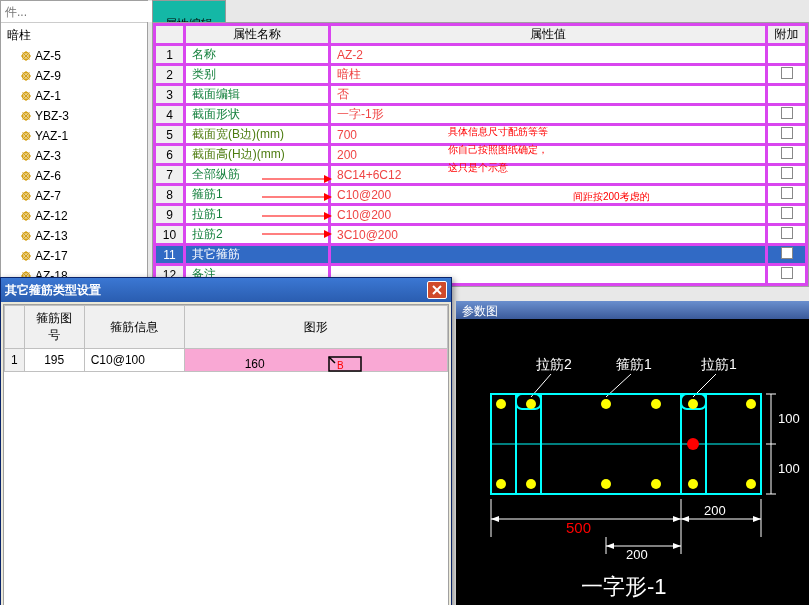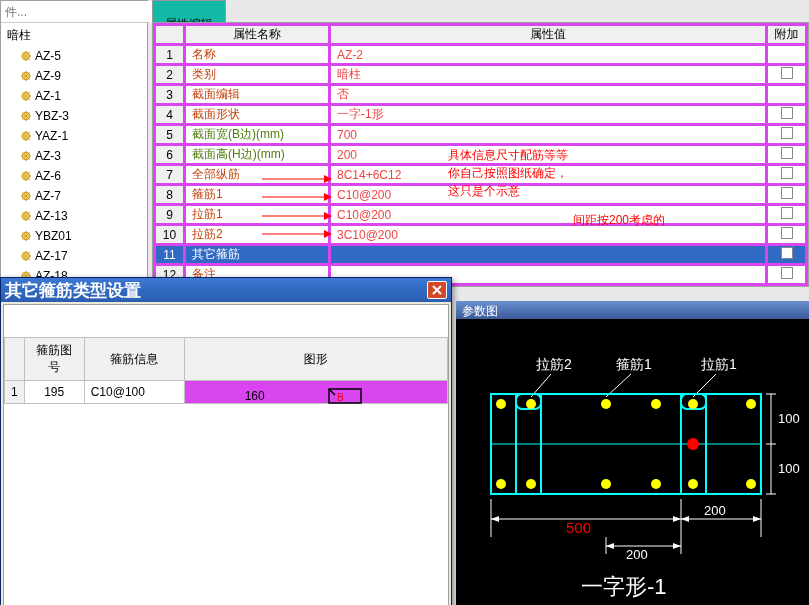--- a/index.html
+++ b/index.html
@@ -21,46 +21,46 @@
   
   .tab-bar { position: absolute; left: 152px; top: 0; height: 22px; display: flex; }
   .tab { background: #14b8a6; border: 1px solid #999; border-bottom: none; padding: 15px 12px; font-size: 12px; }
   
   
   .prop-panel { position: absolute; left: 152px; top: 22px; right: 0; background: #fff; border: 1px solid #a0a0a0; }
   .prop-table { width: 100%; border-collapse: collapse; }
   .prop-table th, .prop-table td { border: 3px solid #d946ef; padding: 0 6px; height: 18px; font-size: 12px; }
   .prop-table th { background: #f0f0f0; font-weight: normal; text-align: center; }
   .prop-table td.rownum { text-align: center; width: 30px; background: #f0f0f0; }
-  .prop-table td.pname { width: 145px; color: #c2410c; }
+  .prop-table td.pname { width: 145px; color: #15803d; }
   .prop-table td.pname.gray { color: #4d7c0f; }
   .prop-table td.pval { color: #ef4444; }
   .prop-table td.pextra { width: 40px; text-align: center; }
   .prop-table tr.sel td { background: #316ac5; color: #fff; }
   .prop-table tr.sel td.pname { color: #fff; }
   .chk { width: 12px; height: 12px; border: 1px solid #888; display: inline-block; background: #fff; }
   .scroll-btn { position: absolute; right: 0; top: 22px; width: 17px; height: 17px; background: #e0e0e0; border: 1px solid #999; display: flex; align-items: center; justify-content: center; cursor: pointer; }
   
   
   .arrow { position: absolute; pointer-events: none; }
   .arrow svg line { stroke: #f00; stroke-width: 1.2; }
   .arrow svg polygon { fill: #f00; }
-  .ann-text { position: absolute; color: #f00; font-size: 12px; line-height: 18px; pointer-events: none; margin-top: 23px; }
+  .ann-text { position: absolute; color: #f00; font-size: 10px; line-height: 18px; pointer-events: none; }
   
   
   .dlg { position: absolute; left: 0; top: 277px; width: 452px; background: #ece9d8; border: 1px solid #0a246a; box-shadow: 2px 2px 6px rgba(0,0,0,.4); }
-  .dlg-title { height: 24px; background: linear-gradient(#3b77d3,#2a5db0); color: #fff; display: flex; align-items: center; padding: 0 4px; font-weight: bold; font-size: 17px; }
+  .dlg-title { height: 24px; background: linear-gradient(#3b77d3,#2a5db0); color: #fff; display: flex; align-items: center; padding: 0 4px; font-weight: bold; font-size: 12px; }
   .dlg-title .ttext { flex: 1; }
   .dlg-close { width: 20px; height: 18px; background: #d04a2a; border: 1px solid #fff; color: #fff; display: flex; align-items: center; justify-content: center; cursor: pointer; font-weight: bold; border-radius: 2px; }
   .dlg-body { background: #fff; border: 1px solid #a0a0a0; margin: 2px; }
-  .dlg-table { width: 100%; border-collapse: collapse; margin-top: 32px; }
+  .dlg-table { width: 100%; border-collapse: collapse; }
   .dlg-table th, .dlg-table td { border: 1px solid #c0c0c0; padding: 4px 6px; font-size: 12px; height: 20px; }
   .dlg-table th { background: #f0f0f0; font-weight: normal; text-align: center; }
   .dlg-table td.rownum { background: #f0f0f0; width: 16px; text-align: center; }
-  .shape-cell { text-align: right; background: #d946ef; position: relative; height: 26px; }
+  .shape-cell { text-align: right; background: #f9a8d4; position: relative; height: 26px; }
   .shape-num { position: absolute; left: 60px; top: 8px; }
   .shape-svg { position: absolute; right: 80px; top: 4px; }
   .dlg-space { height: 240px; background: #fff; }
   
   
   .diag { position: absolute; left: 456px; top: 301px; width: 353px; height: 304px; background: #000; }
   .diag-title { height: 18px; background: linear-gradient(#6a8fce,#3b5a9a); color: #fff; font-size: 12px; padding: 2px 6px; }
   .diag-svg { width: 100%; height: calc(100% - 18px); }
 </style>
 </head>
@@ -160,31 +160,31 @@
           <span>AZ-7</span>
         </div>
         <div class="tree-item">
           <svg class="ico" viewBox="0 0 10 10">
             <circle cx="5" cy="5" r="3.5"></circle>
             <line x1="5" y1="0" x2="5" y2="10"></line>
             <line x1="0" y1="5" x2="10" y2="5"></line>
             <line x1="1.5" y1="1.5" x2="8.5" y2="8.5"></line>
             <line x1="8.5" y1="1.5" x2="1.5" y2="8.5"></line>
           </svg>
+          <span>AZ-12</span>
+        </div>
+        <div class="tree-item">
+          <svg class="ico" viewBox="0 0 10 10">
+            <circle cx="5" cy="5" r="3.5"></circle>
+            <line x1="5" y1="0" x2="5" y2="10"></line>
+            <line x1="0" y1="5" x2="10" y2="5"></line>
+            <line x1="1.5" y1="1.5" x2="8.5" y2="8.5"></line>
+            <line x1="8.5" y1="1.5" x2="1.5" y2="8.5"></line>
+          </svg>
           <span>AZ-13</span>
-        </div>
-        <div class="tree-item">
-          <svg class="ico" viewBox="0 0 10 10">
-            <circle cx="5" cy="5" r="3.5"></circle>
-            <line x1="5" y1="0" x2="5" y2="10"></line>
-            <line x1="0" y1="5" x2="10" y2="5"></line>
-            <line x1="1.5" y1="1.5" x2="8.5" y2="8.5"></line>
-            <line x1="8.5" y1="1.5" x2="1.5" y2="8.5"></line>
-          </svg>
-          <span>YBZ01</span>
         </div>
         <div class="tree-item">
           <svg class="ico" viewBox="0 0 10 10">
             <circle cx="5" cy="5" r="3.5"></circle>
             <line x1="5" y1="0" x2="5" y2="10"></line>
             <line x1="0" y1="5" x2="10" y2="5"></line>
             <line x1="1.5" y1="1.5" x2="8.5" y2="8.5"></line>
             <line x1="8.5" y1="1.5" x2="1.5" y2="8.5"></line>
           </svg>
           <span>AZ-17</span>

